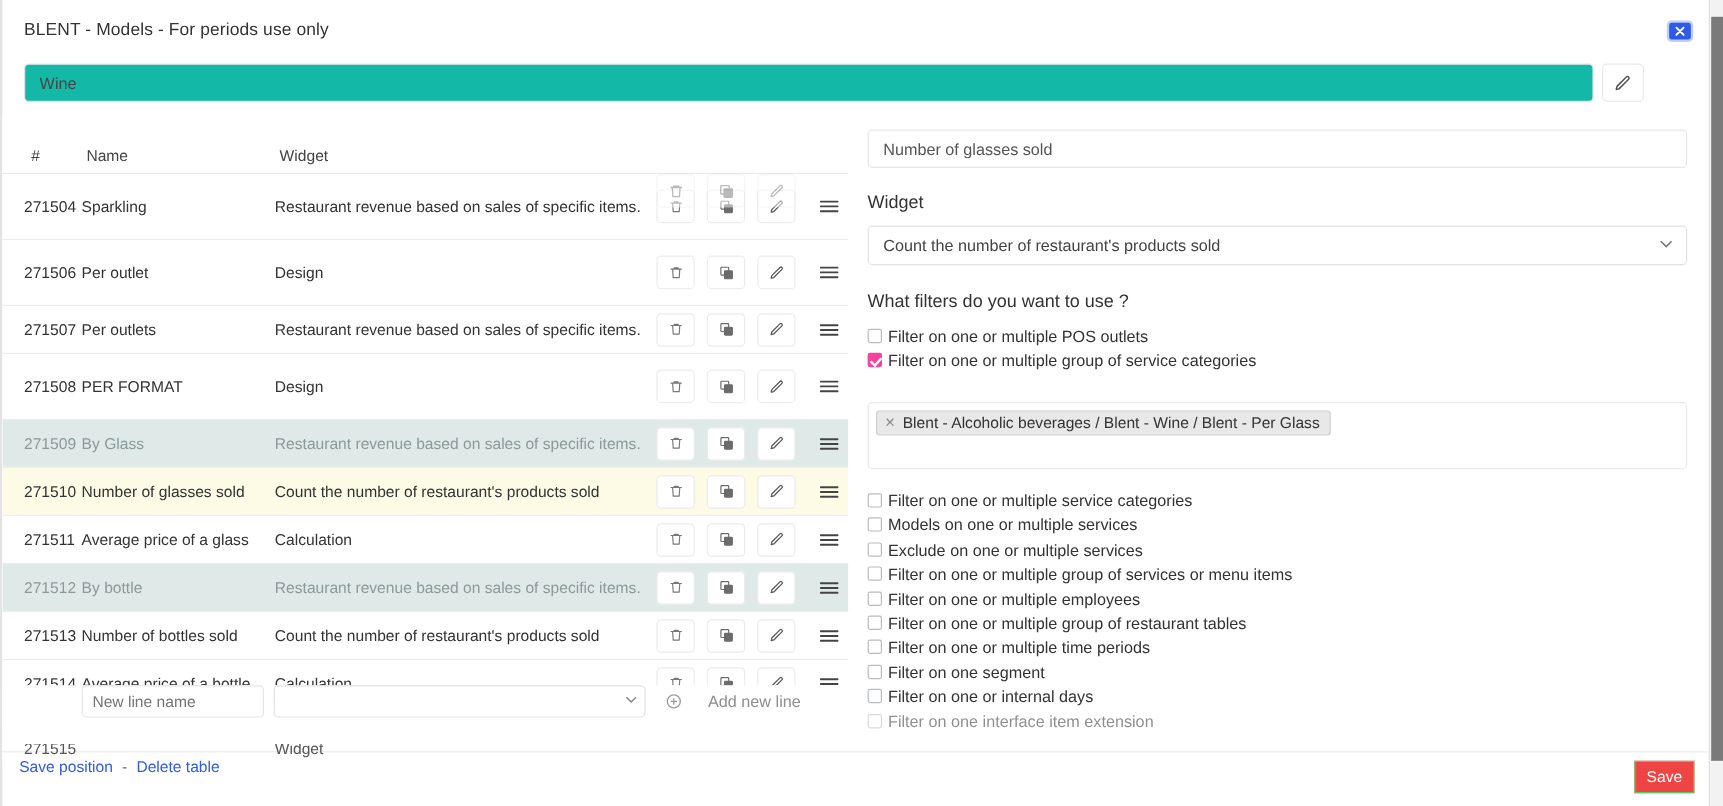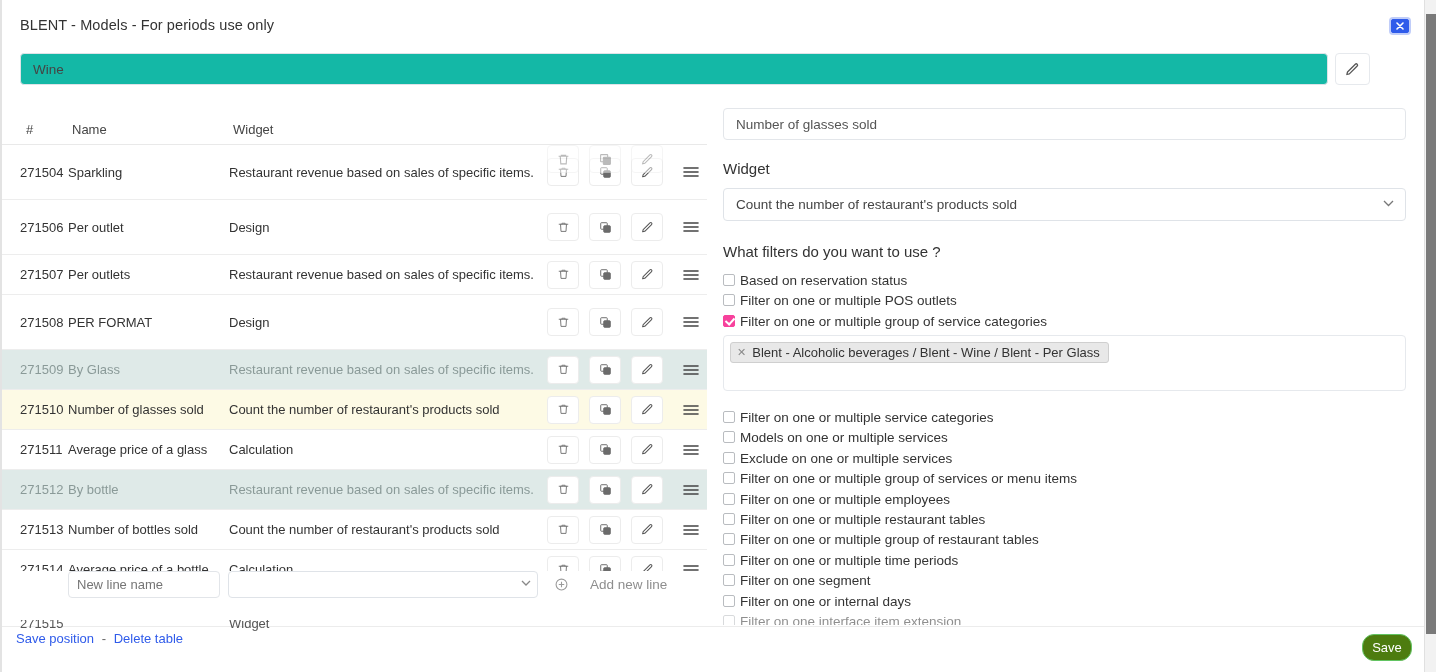--- a/index.html
+++ b/index.html
@@ -287,22 +287,22 @@
   .fade-last { opacity: .55; }
 
   
   .footer-sep {
     position: absolute; left: 2px; top: 626px;
     width: 1422px; height: 1px; background: #ececec;
   }
   .save-btn {
     position: absolute; left: 1362px; top: 634px;
     width: 50px; height: 27px;
-    background: #4d7c0f; border: 1px solid #62c462;
-    border-radius: 12px;
+    background: #ef4444; border: 1px solid #62c462;
+    border-radius: 0;
     color: #fff; font-size: 13px;
     display: flex; align-items: center; justify-content: center;
     cursor: pointer;
   }
   svg { display: block; }
 </style>
 </head>
 <body>
 
 <div id="app">
@@ -675,24 +675,20 @@
       <svg class="widget-caret" width="11" height="7" viewBox="0 0 11 7" fill="none" stroke="#777" stroke-width="1.3">
           <path d="M1 1l4.5 4.5L10 1"></path>
         </svg>
     </div>
 
     <div class="lbl-filters">What filters do you want to use ?</div>
 
     <div class="filter-list" id="filters-a">
         <div class="filter-row">
           <span class="cb"></span>
-          <span class="filter-label">Based on reservation status</span>
-        </div>
-        <div class="filter-row">
-          <span class="cb"></span>
           <span class="filter-label">Filter on one or multiple POS outlets</span>
         </div>
         <div class="filter-row">
           <span class="cb checked"></span>
           <span class="filter-label">Filter on one or multiple group of service categories</span>
         </div>
       </div>
 
     <div class="tag-box">
       <span class="tag">
@@ -717,24 +713,20 @@
         <div class="filter-row">
           <span class="cb"></span>
           <span class="filter-label">Filter on one or multiple group of services or menu items</span>
         </div>
         <div class="filter-row">
           <span class="cb"></span>
           <span class="filter-label">Filter on one or multiple employees</span>
         </div>
         <div class="filter-row">
           <span class="cb"></span>
-          <span class="filter-label">Filter on one or multiple restaurant tables</span>
-        </div>
-        <div class="filter-row">
-          <span class="cb"></span>
           <span class="filter-label">Filter on one or multiple group of restaurant tables</span>
         </div>
         <div class="filter-row">
           <span class="cb"></span>
           <span class="filter-label">Filter on one or multiple time periods</span>
         </div>
         <div class="filter-row">
           <span class="cb"></span>
           <span class="filter-label">Filter on one segment</span>
         </div>

